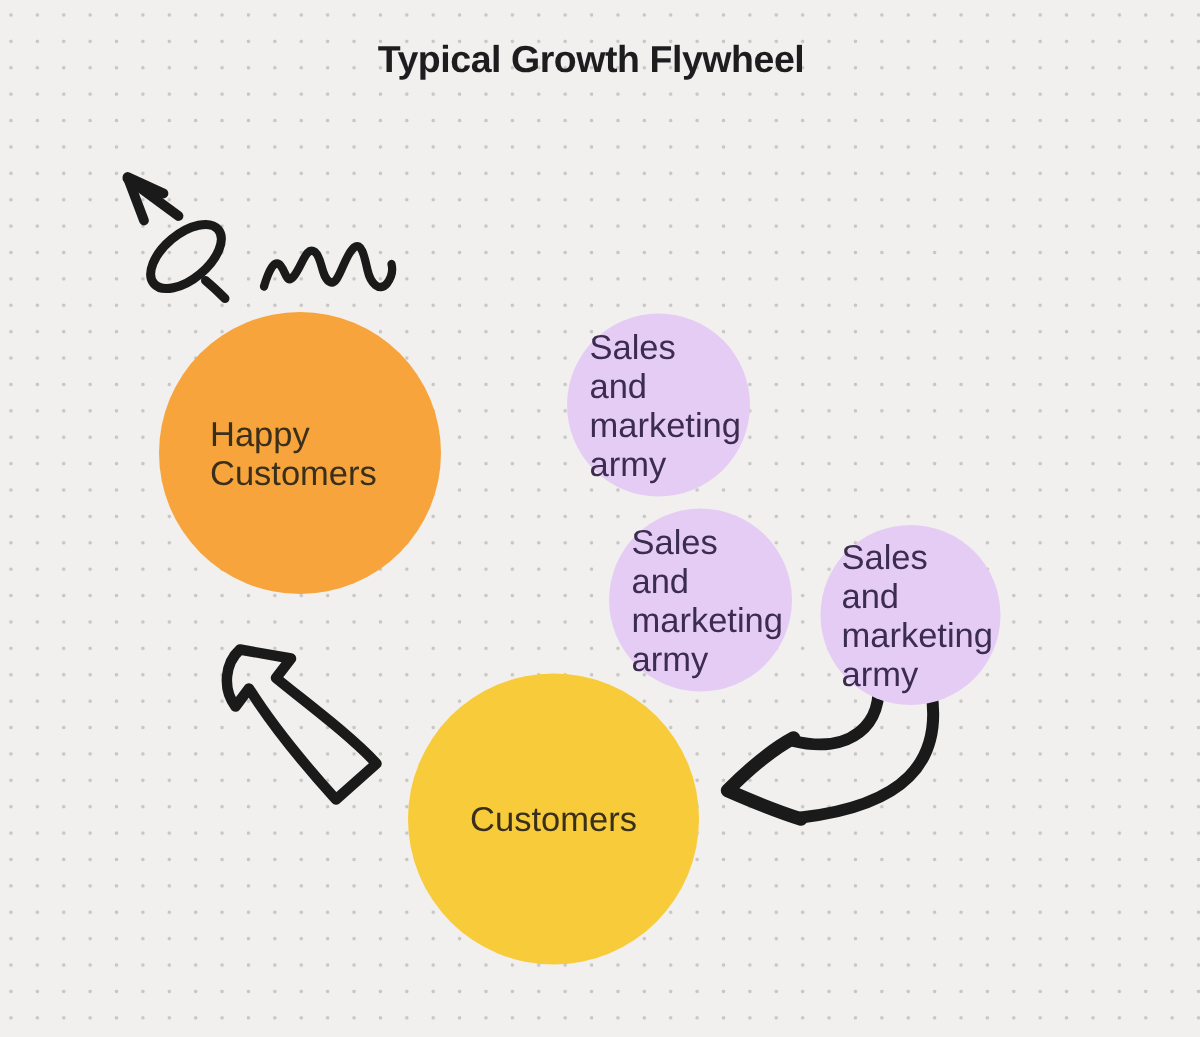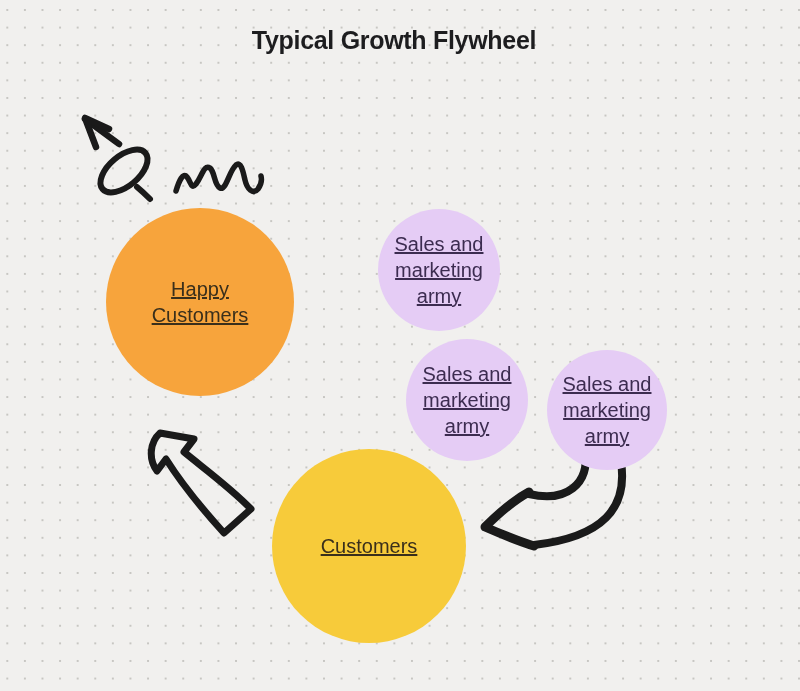--- a/index.html
+++ b/index.html
@@ -32,25 +32,23 @@
     stroke-linecap:round;
     stroke-linejoin:round;
   }
   .node{
     position:absolute;
     z-index:2;
     border-radius:50%;
     display:flex;
     align-items:center;
     justify-content:center;
-    text-align:center;
-    font-size:20px;
+    font-size:23px;
     line-height:26px;
     font-weight:500;
-    text-decoration:underline;
   }
   .node-label{display:inline-block;}
   
   .node-potential {left:468px;top:210px;width:190px;height:190px;}
   .node-army1     {left:378px;top:209px;width:122px;height:122px;}
   .node-army2     {left:406px;top:339px;width:122px;height:122px;}
   .node-army3     {left:547px;top:350px;width:120px;height:120px;}
   .node-happy     {left:106px;top:208px;width:188px;height:188px;}
   .node-customers {left:272px;top:449px;width:194px;height:194px;}
   .node-potential .node-label{max-width:130px;}

